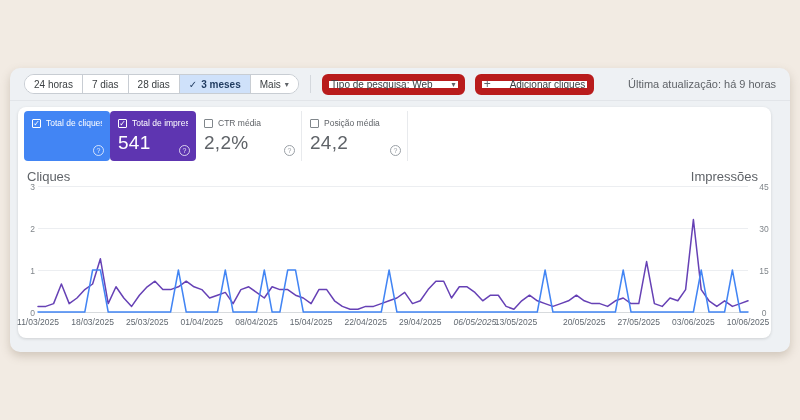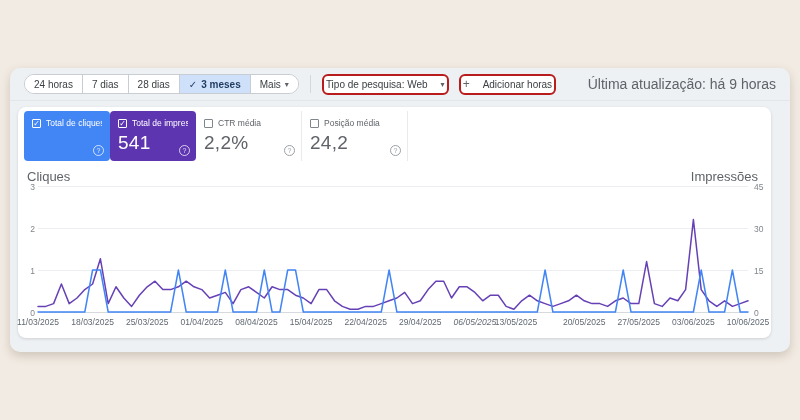--- a/index.html
+++ b/index.html
@@ -32,27 +32,27 @@
     padding: 0 9px; font-size: 10px; color: #3c4043;
     background: #fff; border: none; border-right: 1px solid #c8cdd3;
     font-family: inherit; cursor: pointer; white-space: nowrap;
   }
   .seg-item:last-child { border-right: none; }
   .seg-item.selected { background: #cfe1fa; color: #1f3a5f; font-weight: bold; }
   .seg-item .chk { font-size: 10px; }
   .caret { font-size: 8px; color: #5f6368; }
   .vdiv { width: 1px; height: 18px; background: #d4d8dd; margin: 0 11px; }
   .pill {
-    display: flex; align-items: center; gap: 13px; height: 21px;
+    display: flex; align-items: center; gap: 19px; height: 21px;
     padding: 0 2px; font-size: 10px; color: #3c4043; background: #fff;
-    border: 2px solid #b91c1c; border-radius: 6px; font-family: inherit;
+    border: 7px solid #b91c1c; border-radius: 6px; font-family: inherit;
     cursor: pointer; margin-right: 10px; white-space: nowrap;
   }
   .plus { font-size: 12px; color: #5f6368; line-height: 1; }
-  .last-update { margin-left: auto; font-size: 14px; color: #5f6368; }
+  .last-update { margin-left: auto; font-size: 11px; color: #5f6368; }
 
   
   .card {
     position: absolute; left: 8px; top: 39px; width: 753px; height: 231px;
     background: #fff; border-radius: 8px;
     box-shadow: 0 1px 3px rgba(60,64,67,0.18);
   }
 
   
   .tiles { position: absolute; left: 6px; top: 4px; display: flex; }
@@ -84,21 +84,21 @@
   
   .chart { position: absolute; left: 0; top: 58px; width: 100%; height: 173px; }
   .ax-title { position: absolute; top: 4px; font-size: 13px; color: #5f6368; }
   .ax-title.left { left: 9px; }
   .ax-title.right { right: 13px; }
   .plot { position: absolute; left: 20px; top: 21px; width: 710px; height: 126px; }
   .grid { position: absolute; left: 0; width: 100%; height: 1px; background: #eceef1; }
   .grid.axis { background: #d7dadd; }
   .tick { position: absolute; font-size: 8.5px; color: #80868b; }
   .tick.left { left: -17px; width: 14px; text-align: right; }
-  .tick.right { left: 716px; width: 20px; text-align: left; }
+  .tick.right { left: 716px; width: 20px; text-align: center; }
   .xlabel {
     position: absolute; top: 131px; font-size: 8.5px; color: #616870;
     transform: translateX(-50%); white-space: nowrap;
   }
   svg.lines { position: absolute; left: 0; top: 0; overflow: visible; }
 </style>
 </head>
 <body>
 
 <div class="stage">
@@ -124,21 +124,21 @@
             <span class="caret">▾</span>
           </button>
         </div>
       <div class="vdiv"></div>
       <button class="pill">
         <span>Tipo de pesquisa: Web</span>
         <span class="caret">▾</span>
       </button>
       <button class="pill">
         <span class="plus">+</span>
-        <span>Adicionar horas</span>
+        <span>Adicionar cliques</span>
       </button>
       <span class="last-update">Última atualização: há 9 horas</span>
     </div>
 
     <div class="card">
       <div class="tiles">
           <div class="tile colored" style="background: rgb(66, 133, 244);">
             <div class="tile-head">
               <span class="chk-box">✓</span>
               <span class="tile-label">Total de cliques</span>

